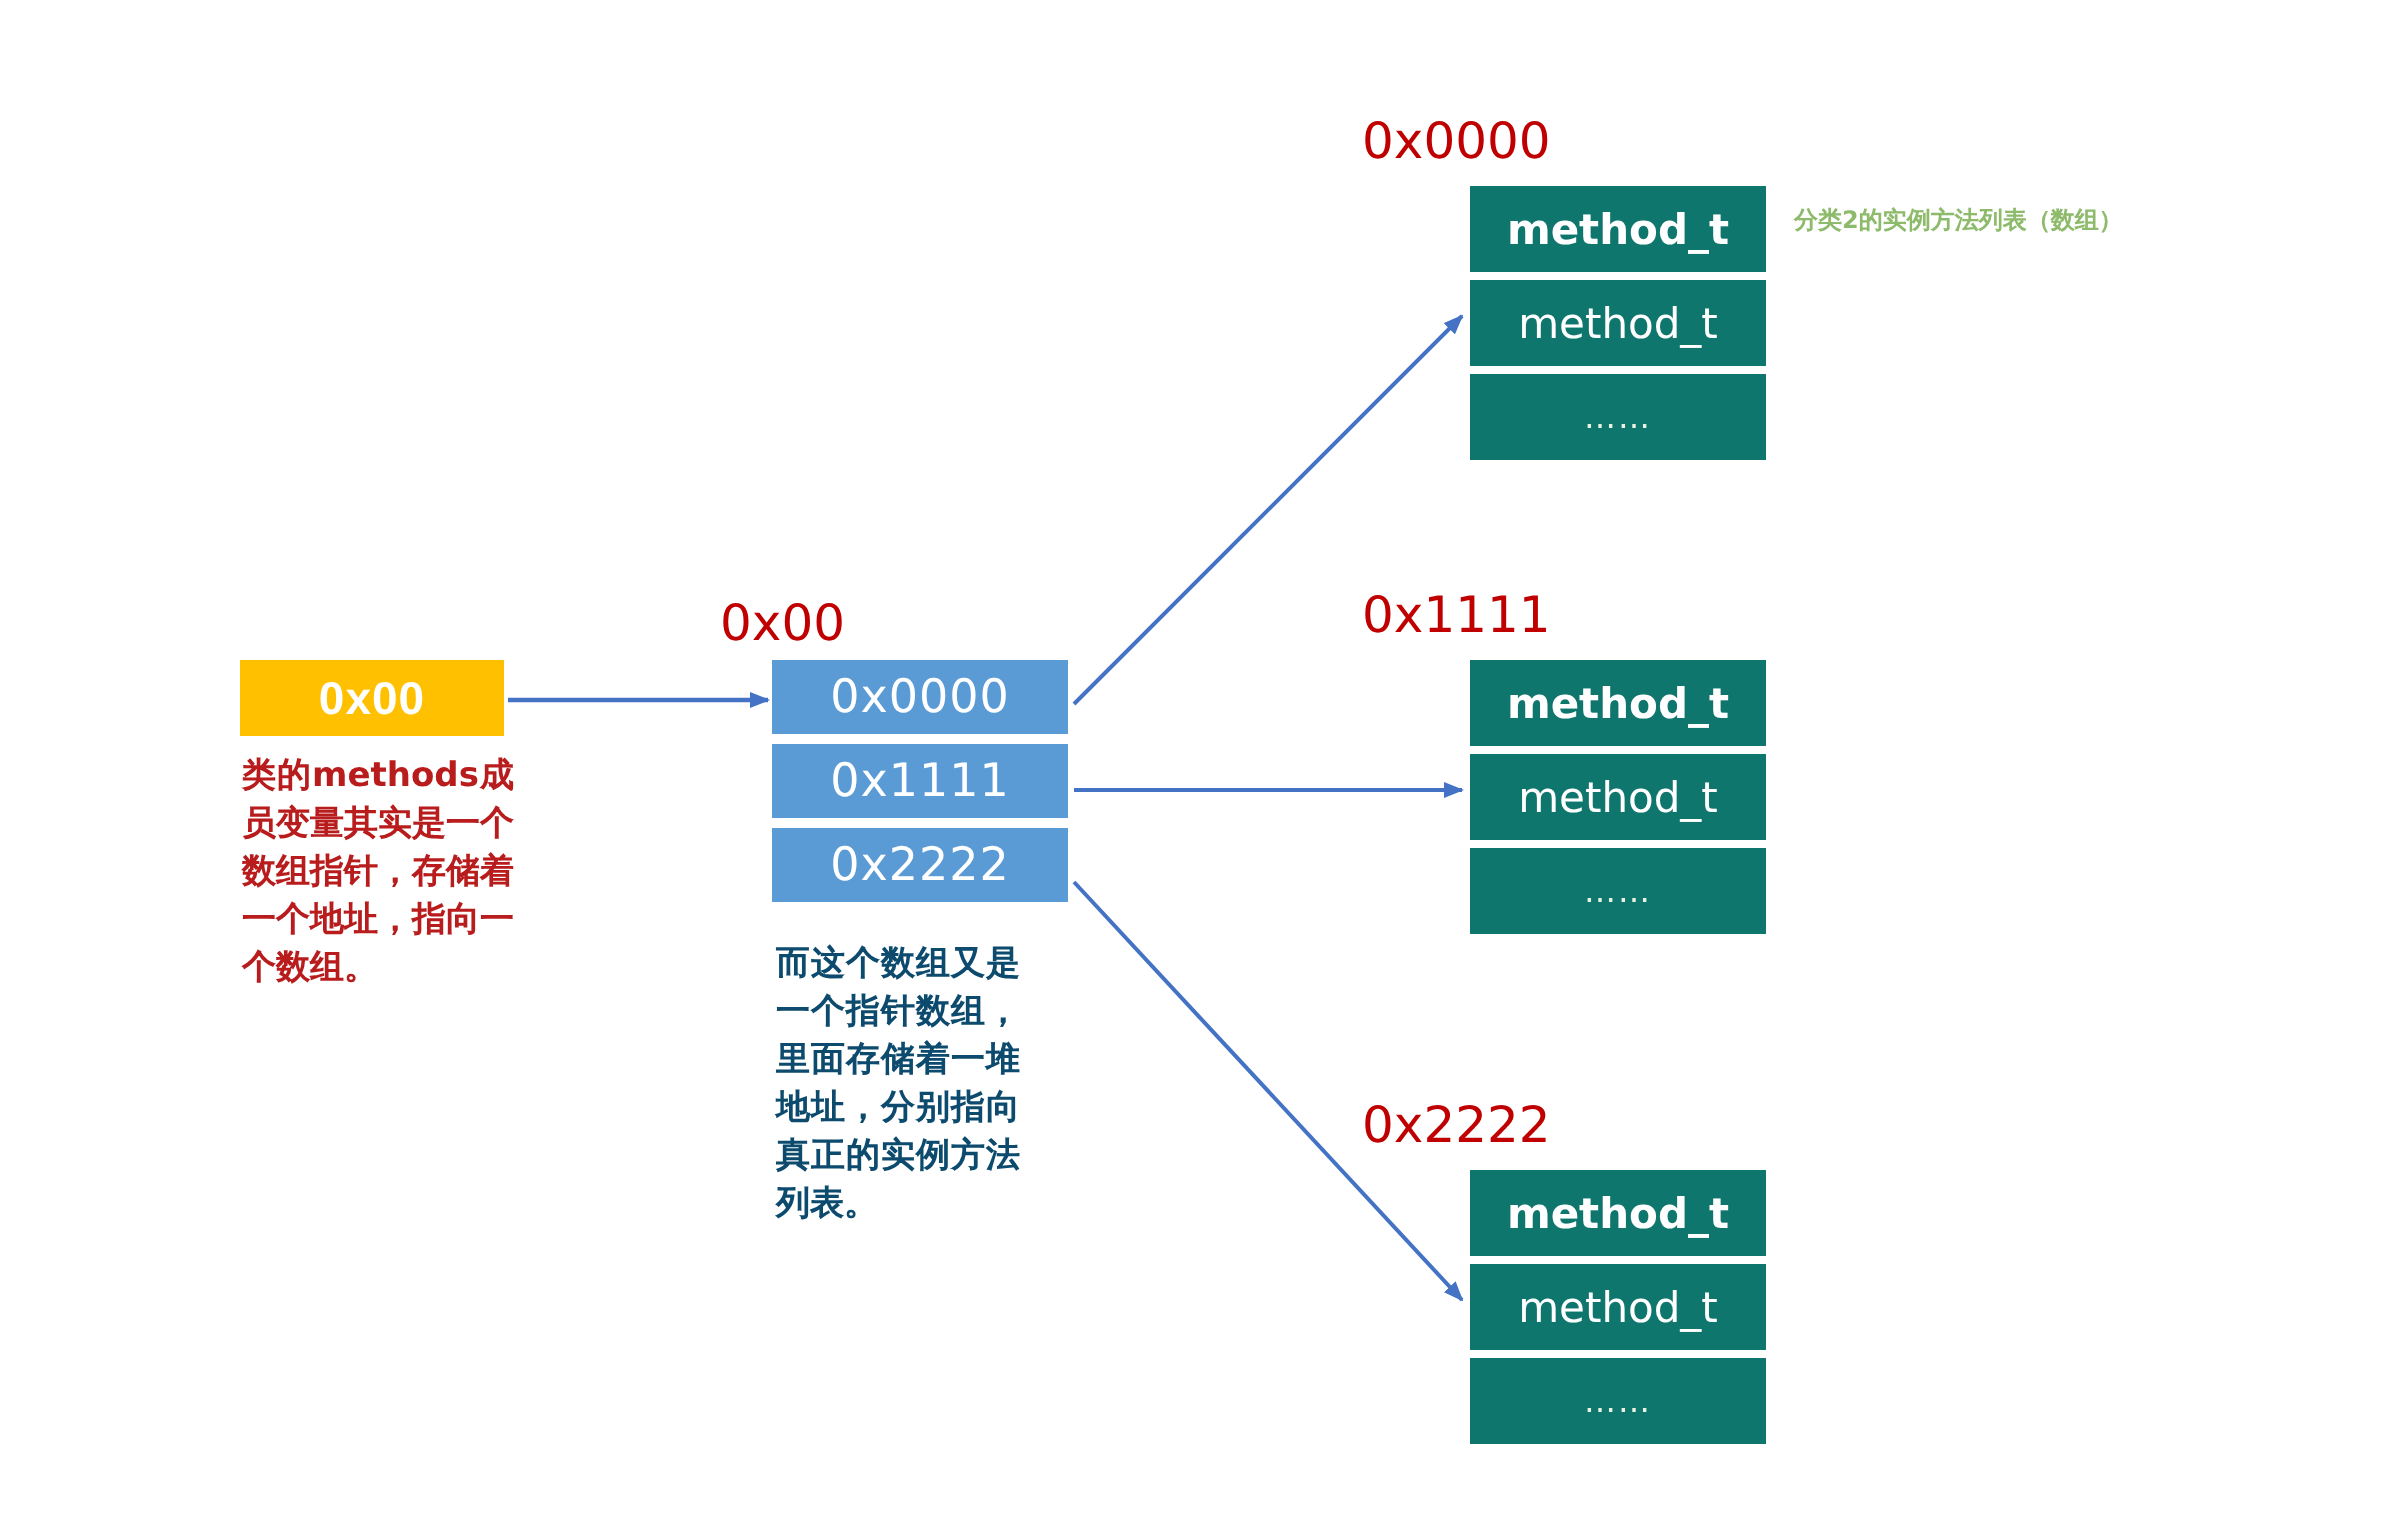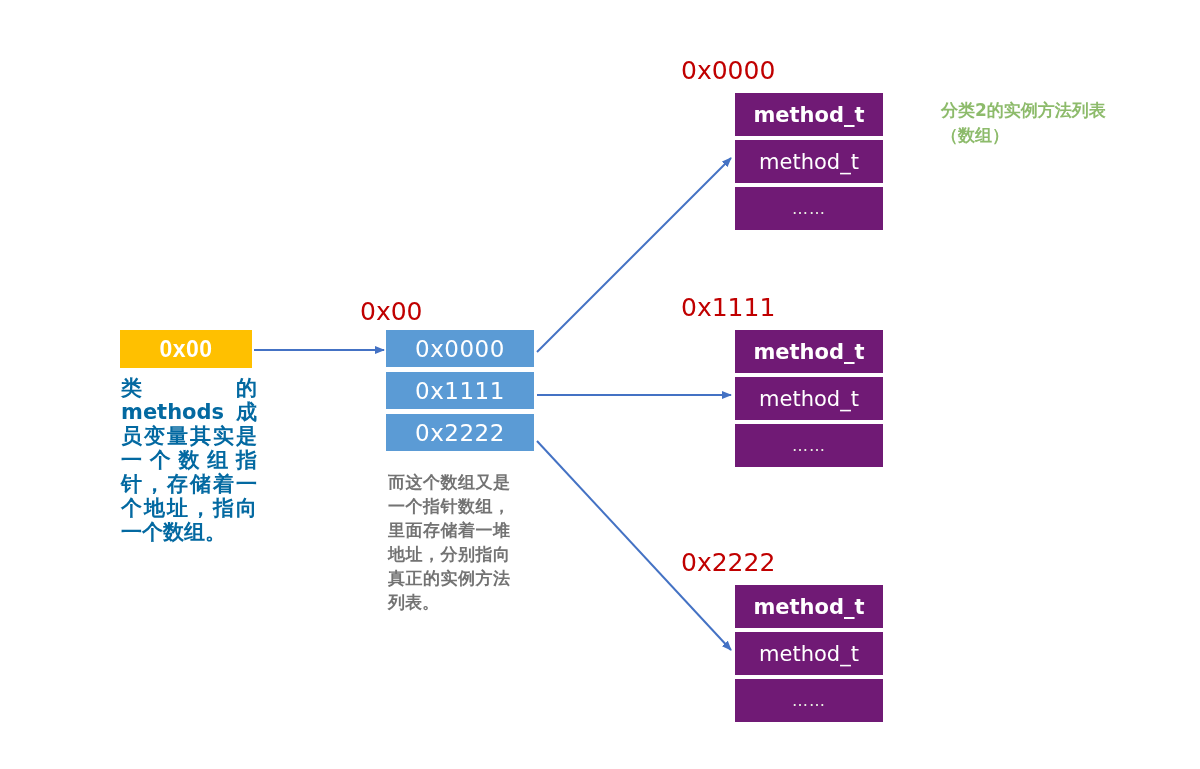--- a/index.html
+++ b/index.html
@@ -55,22 +55,22 @@
     display: flex;
     align-items: center;
     justify-content: center;
     letter-spacing: 0.5px;
   }
   .orange-caption {
     position: absolute;
     left: 121px;
     top: 376px;
     width: 136px;
-    color: #0369a1;
-    font-size: 21px;
+    color: #b91c1c;
+    font-size: 17px;
     line-height: 24px;
     font-weight: bold;
     font-family: "DejaVu Sans", "Liberation Sans", sans-serif;
     text-align: justify;
     text-align-last: left;
   }
 
   
   .blue-stack {
     position: absolute;
@@ -90,63 +90,62 @@
     font-family: "DejaVu Sans", "Liberation Sans", sans-serif;
     letter-spacing: 0.5px;
   }
   .blue-row:last-child { margin-bottom: 0; }
 
   .blue-caption {
     position: absolute;
     left: 388px;
     top: 470px;
     width: 122px;
-    color: #737373;
+    color: #0c4a6e;
     font-size: 17px;
     line-height: 24px;
     font-weight: bold;
     font-family: "DejaVu Sans", "Liberation Sans", sans-serif;
     text-align: justify;
     text-align-last: left;
   }
 
   
   .green-stack {
     position: absolute;
     left: 735px;
     width: 148px;
   }
   .green-row {
     height: 43px;
-    background: #701a75;
+    background: #0f766e;
     color: #ffffff;
     display: flex;
     align-items: center;
     justify-content: center;
     margin-bottom: 4px;
     font-size: 21px;
     font-family: "DejaVu Sans", "Liberation Sans", sans-serif;
   }
   .green-row:last-child { margin-bottom: 0; }
   .green-row.bold { font-weight: bold; }
   .green-row.dots {
     font-size: 16px;
     letter-spacing: 1px;
     color: #e9f2e2;
   }
   .green-caption {
     position: absolute;
     left: 897px;
     width: 170px;
     color: #8dbb6b;
-    font-size: 17px;
+    font-size: 12px;
     line-height: 25px;
     font-family: "DejaVu Sans", "Liberation Sans", sans-serif;
     font-weight: bold;
-    margin-left: 44px;
   }
 </style>
 </head>
 <body>
 
 <div id="canvas">
 
   <svg class="arrow-layer" viewBox="0 0 1200 769" width="1200" height="769">
     <defs>
       <marker id="ah" markerWidth="10" markerHeight="8" refX="9" refY="4" orient="auto" markerUnits="userSpaceOnUse">

